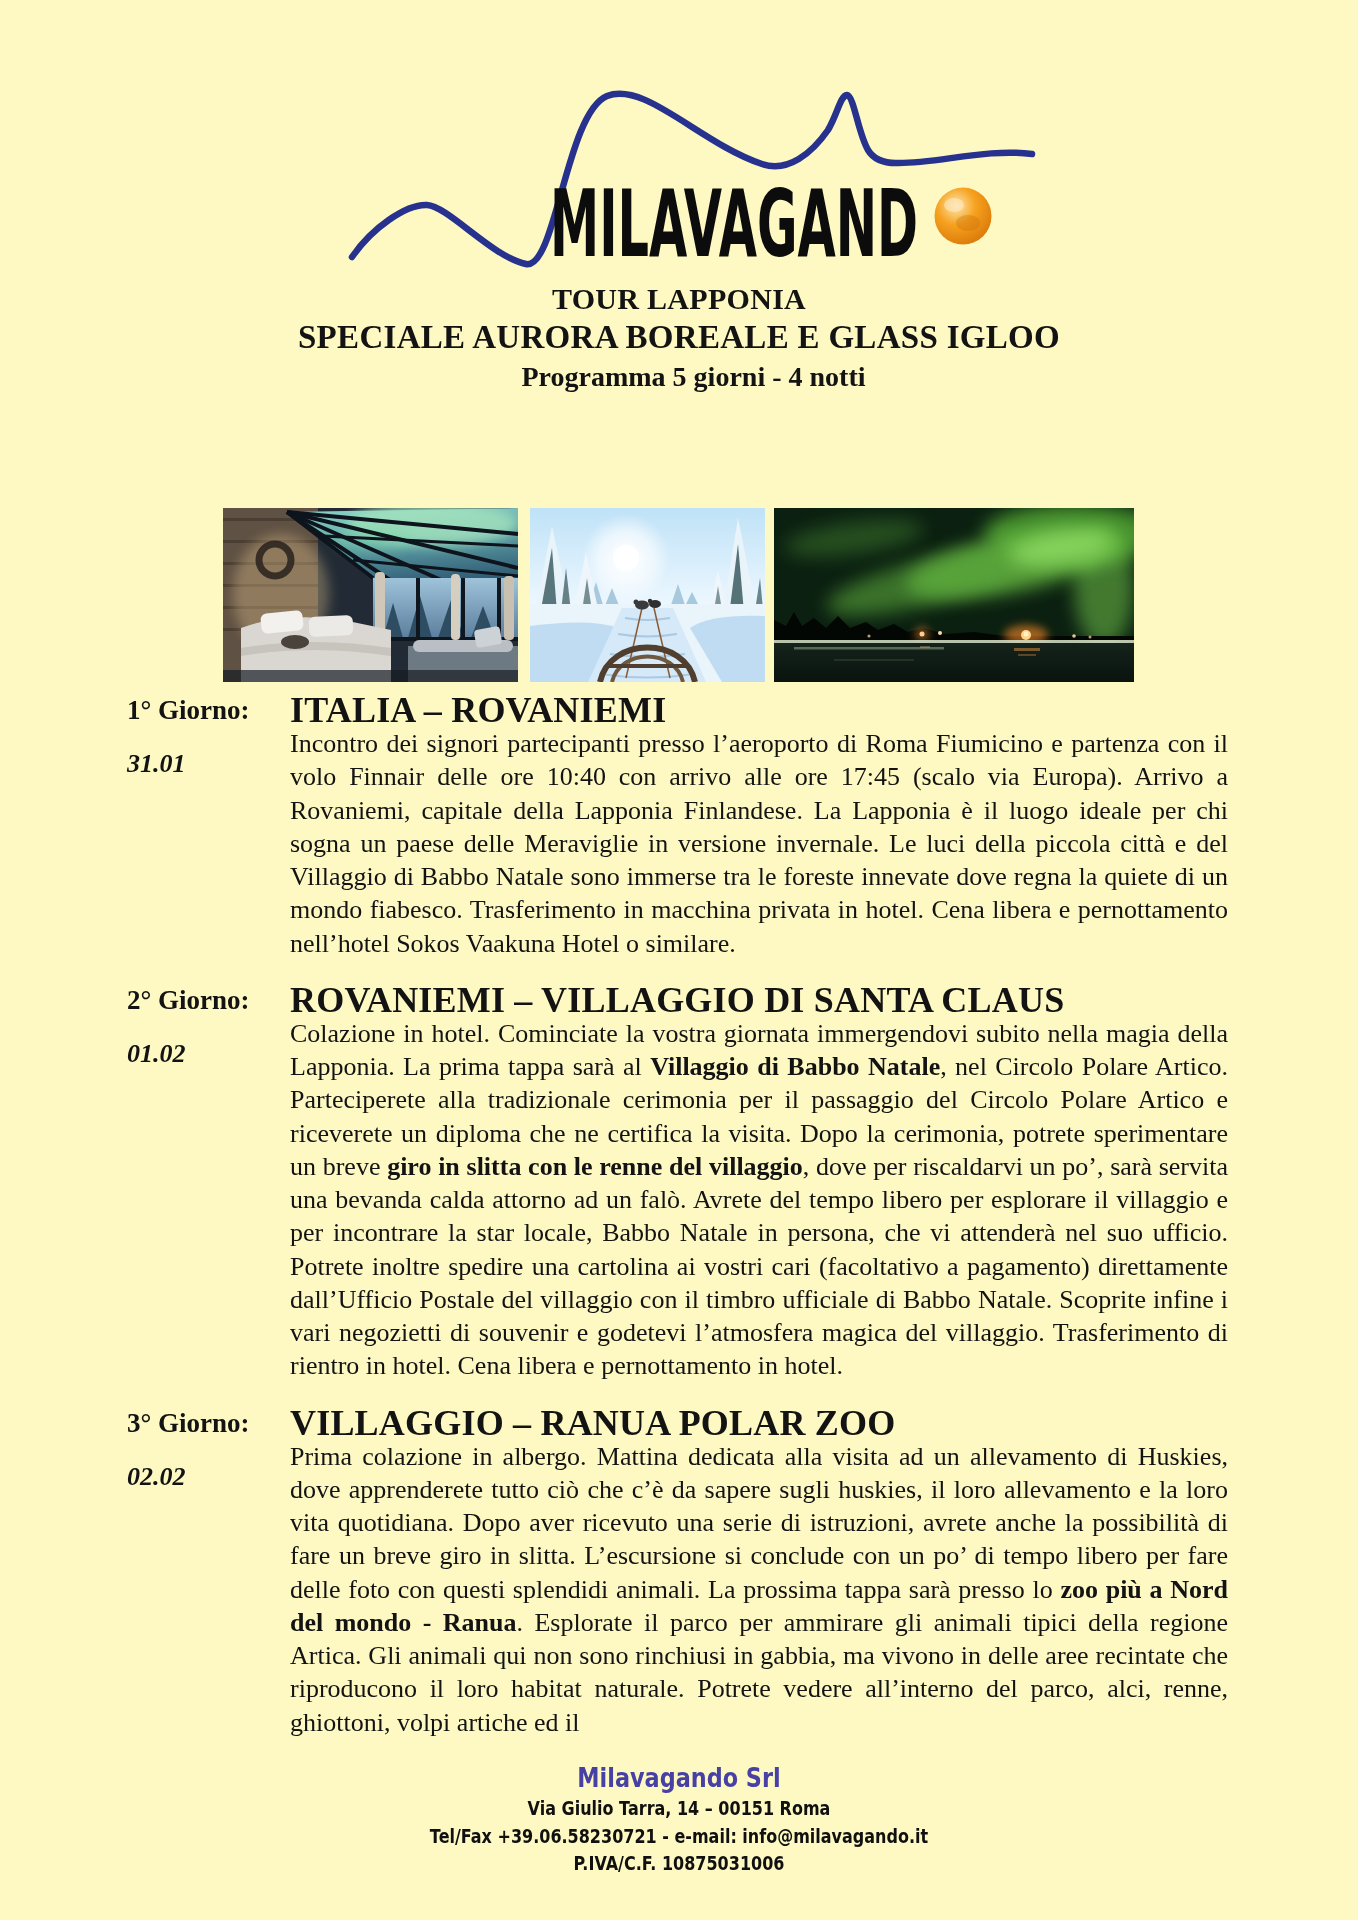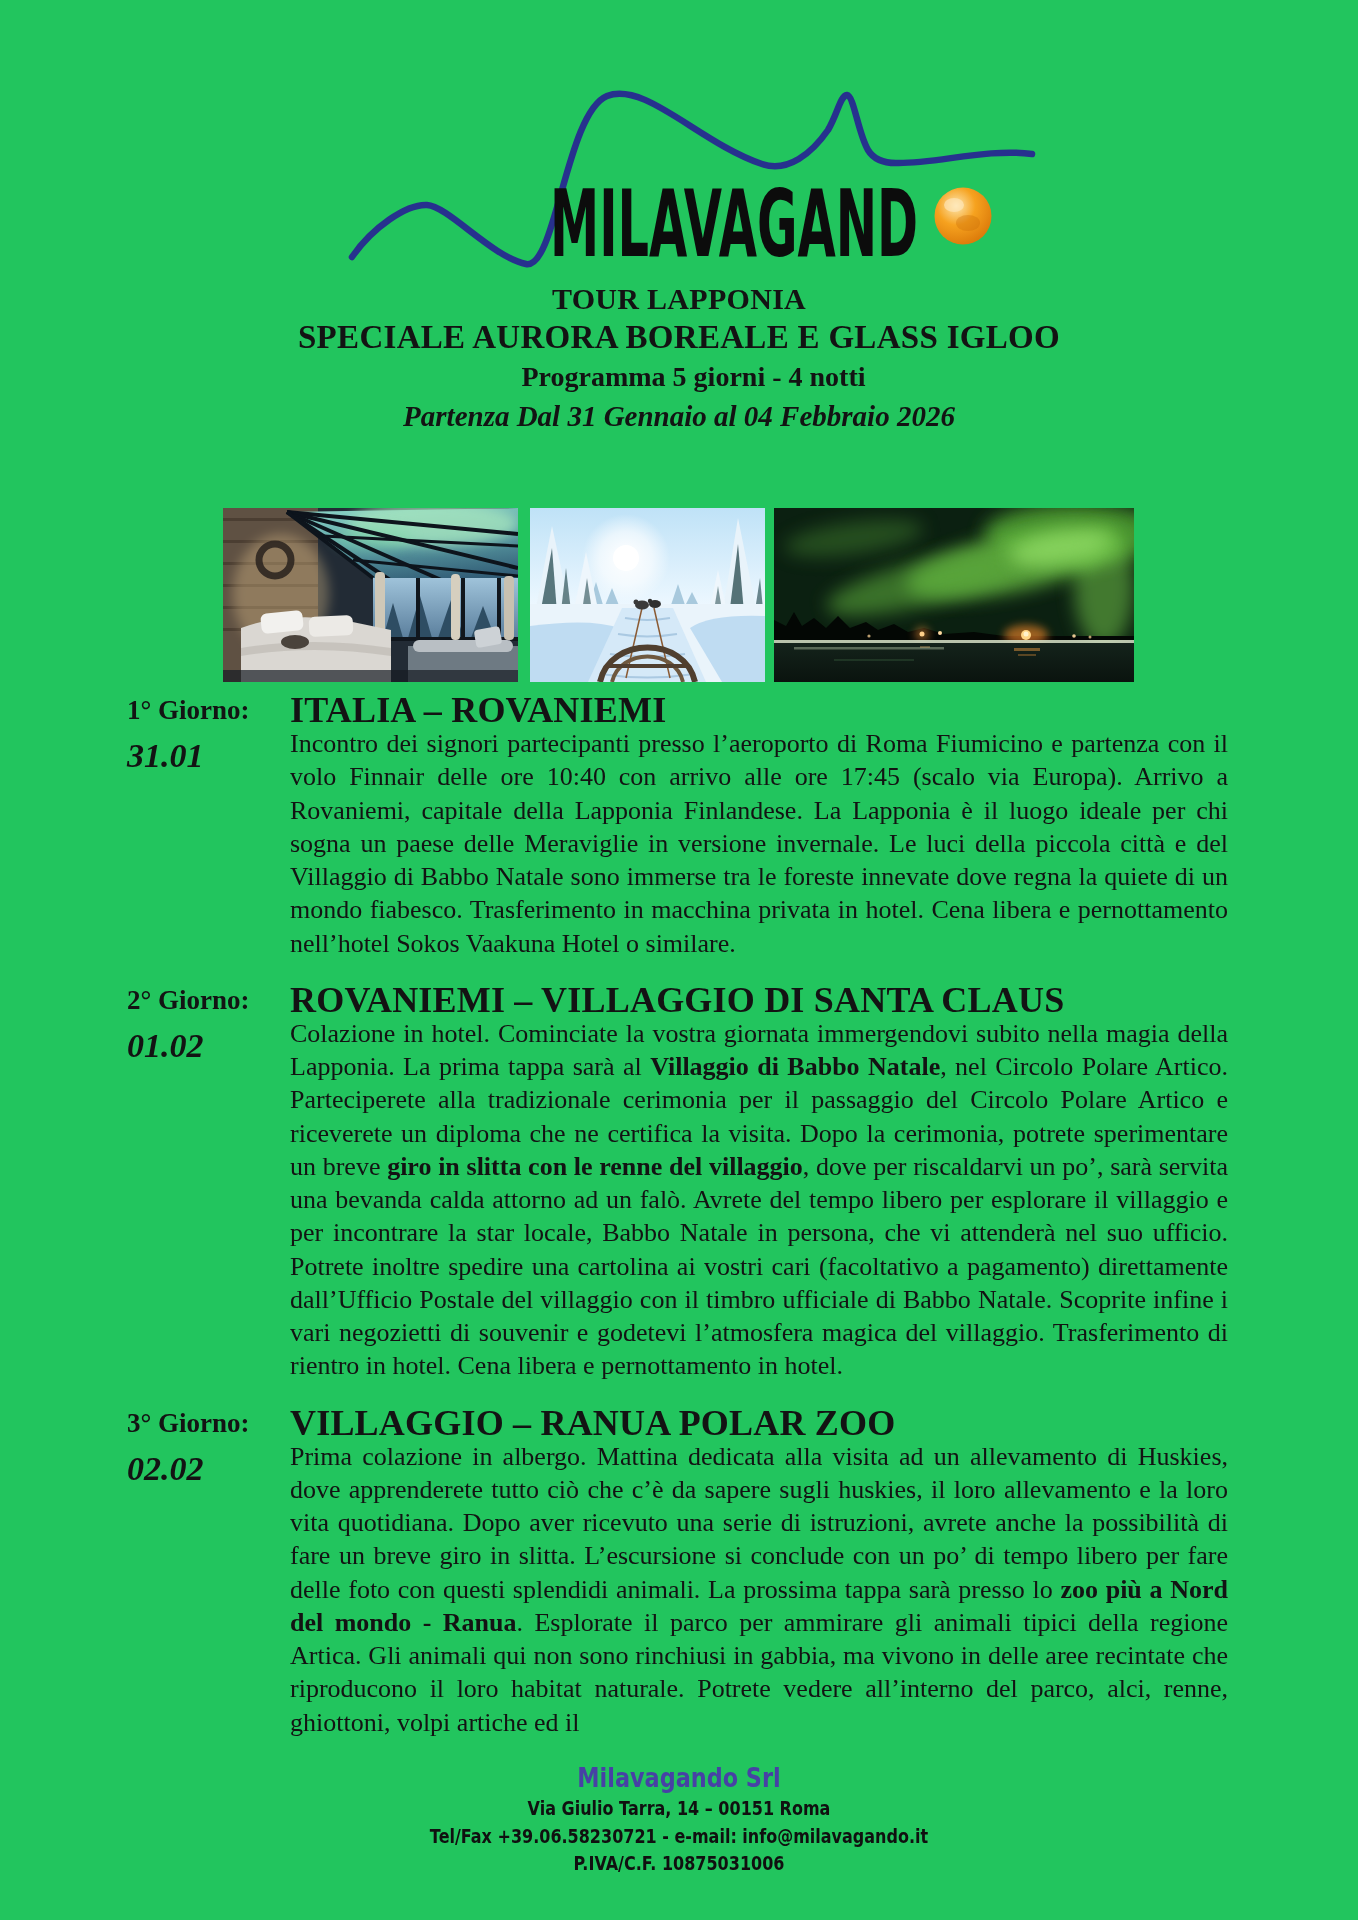--- a/index.html
+++ b/index.html
@@ -1,16 +1,16 @@
 <!DOCTYPE html>
 <html><head>
 <meta charset="utf-8">
 <style>
   html,body{margin:0;padding:0;background:#ffffff;}
-  .page{position:relative;width:1358px;height:1920px;background:#22c55e;overflow:hidden;
+  .page{position:relative;width:1358px;height:1920px;background:#fef9c3;overflow:hidden;
         font-family:"Liberation Serif", serif;color:#131313;}
 
   
   .header-svg{position:absolute;left:0;top:58px;width:1358px;height:252px;}
 
   
   .titles{position:absolute;left:0;top:280px;width:100%;text-align:center;}
   .t1{font-size:30px;font-weight:bold;line-height:37px;letter-spacing:.3px;}
   .t2{font-size:33px;font-weight:bold;line-height:40px;letter-spacing:.3px;}
   .t3{font-size:28px;font-weight:bold;line-height:39px;padding-left:29px;}
@@ -21,21 +21,21 @@
   .photo{height:174px;}
   .photo svg{display:block;width:100%;height:100%;}
   .photo1{width:295px;margin-right:12px;}
   .photo2{width:235px;margin-right:9px;}
   .photo3{width:360px;}
 
   
   .days{position:absolute;left:127px;top:694px;width:1101px;}
   .day{display:grid;grid-template-columns:163px 1fr;margin-bottom:24px;}
   .day-giorno{font-weight:bold;font-size:27px;line-height:33px;}
-  .day-date{font-weight:bold;font-style:italic;font-size:34px;line-height:33px;margin-top:12px;}
+  .day-date{font-weight:bold;font-style:italic;font-size:26px;line-height:33px;margin-top:20px;}
   .day-heading{font-weight:bold;font-size:36px;line-height:33px;letter-spacing:.2px;}
   .day-text{font-size:26px;line-height:33.25px;text-align:justify;}
   .day-text b{font-weight:bold;}
 
   
   .footer{position:absolute;left:0;top:1761px;width:100%;text-align:center;
           font-family:"DejaVu Sans", sans-serif;}
   .f-brand{font-size:26px;font-weight:bold;line-height:34px;transform:scaleX(.86);}
   .f-line{font-size:20px;font-weight:bold;color:#101010;line-height:27.5px;transform:scaleX(.8);}
 </style>
@@ -67,21 +67,20 @@
       <circle cx="963" cy="158" r="28.5" fill="url(#globeGrad)"></circle>
       <ellipse cx="954" cy="147" rx="10" ry="7" fill="#ffe9c2" opacity="0.6"></ellipse>
       <ellipse cx="968" cy="165" rx="12" ry="8" fill="#c96d08" opacity="0.35"></ellipse>
     </g>
   </svg>
 
   <div class="titles">
     <div class="t1">TOUR LAPPONIA</div>
     <div class="t2">SPECIALE AURORA BOREALE E GLASS IGLOO</div>
     <div class="t3">Programma 5 giorni - 4 notti</div>
-    <div class="t4">Partenza Dal 31 Gennaio al 04 Febbraio 2026</div>
   </div>
 
   <div class="photos">
 
     <div class="photo photo1" title="Camera glass igloo con tetto in vetro e aurora boreale">
       <svg viewBox="0 0 295 174" preserveAspectRatio="none">
         <defs>
           <linearGradient id="p1glass" x1="0" y1="0" x2="0.25" y2="1">
             <stop offset="0%" stop-color="#8fd8c9"></stop>
             <stop offset="45%" stop-color="#5fa3a8"></stop>

